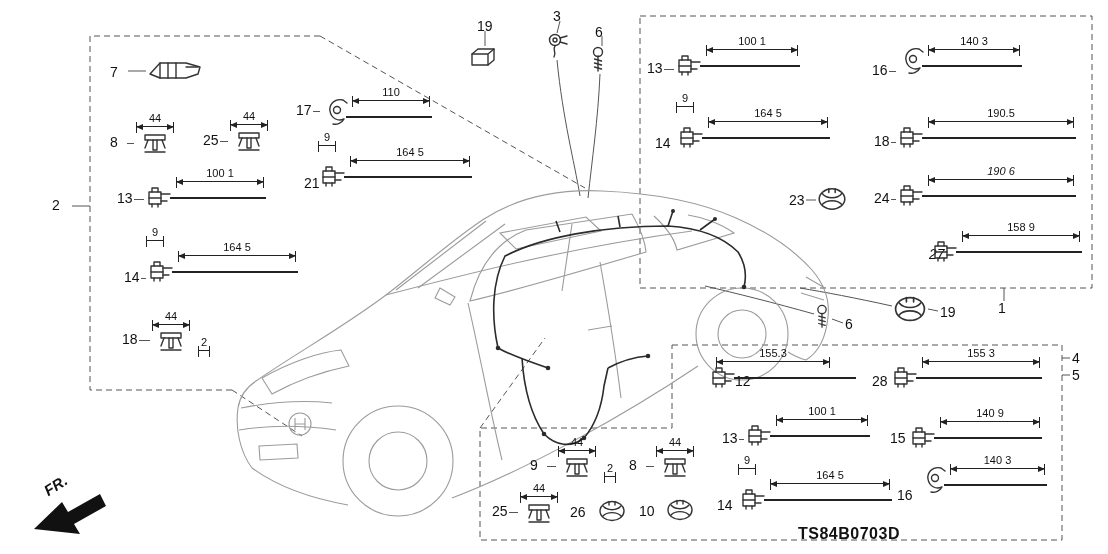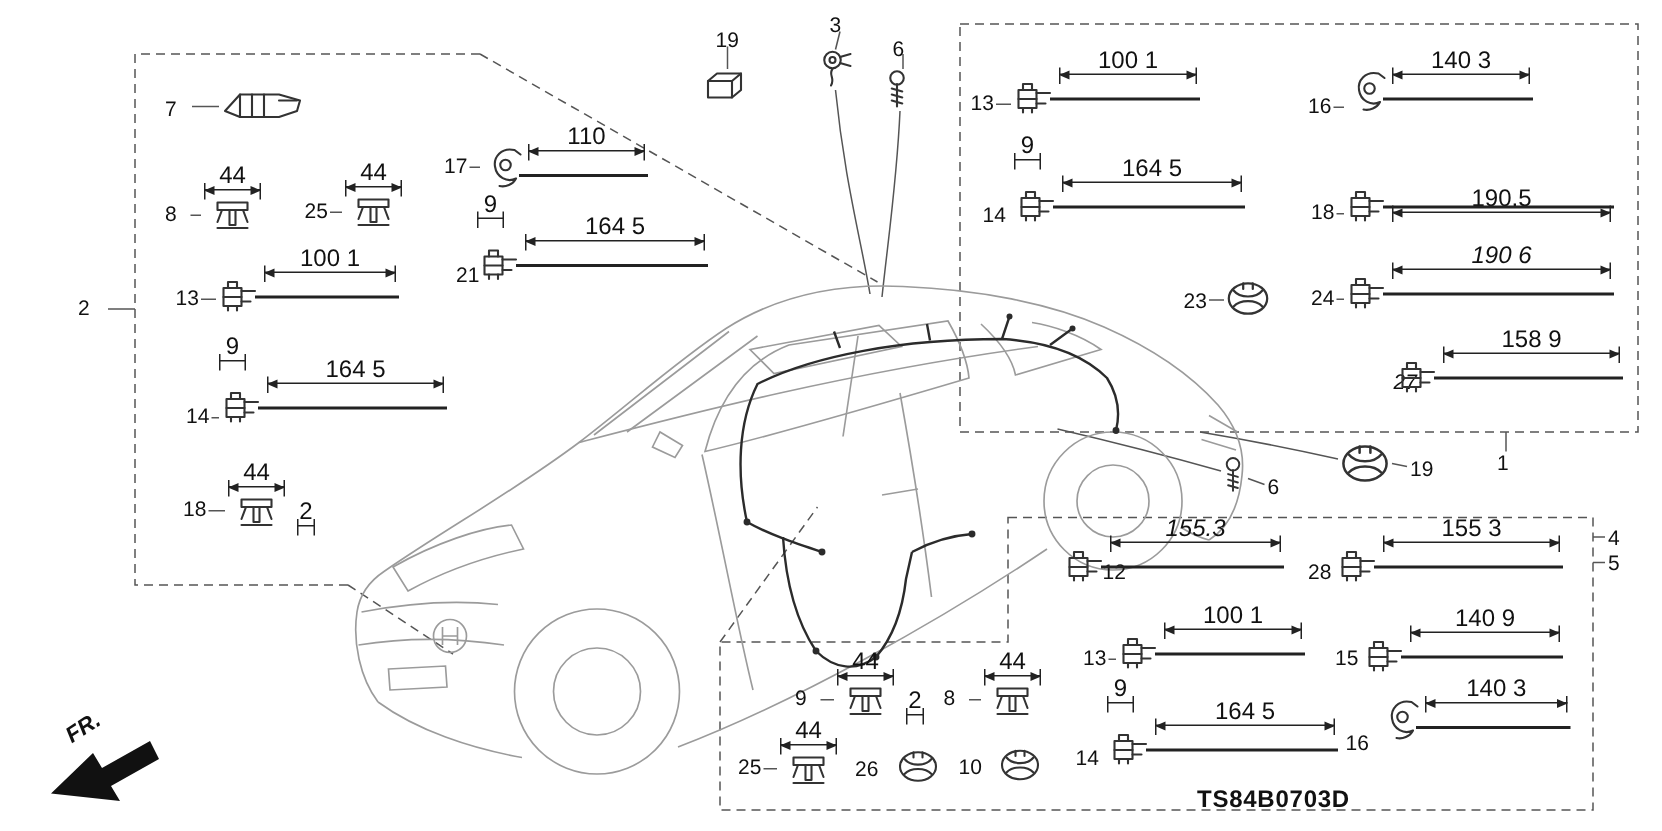--- a/index.html
+++ b/index.html
@@ -3,21 +3,21 @@
 <meta charset="utf-8">
 <style>
   html,body{margin:0;padding:0;width:1108px;height:554px;background:#fff;overflow:hidden;
     font-family:"Liberation Sans",sans-serif;color:#111}
   #stage{position:absolute;left:0;top:0;width:1108px;height:554px}
   svg.bg{position:absolute;left:0;top:0}
   #callouts{position:absolute;left:0;top:0;width:100%;height:100%}
   .ref{position:absolute;font-size:14px;line-height:15px;color:#111;white-space:nowrap}
   .region-label{position:absolute;font-size:14px;line-height:15px;color:#111}
   .dim{position:absolute}
-  .dim .lbl{display:block;text-align:center;font-size:16px;line-height:12px;white-space:nowrap;color:#111}
+  .dim .lbl{display:block;text-align:center;font-size:11px;line-height:12px;white-space:nowrap;color:#111}
   .dim .line{position:relative;display:block;height:0;border-top:1px solid #222;margin-top:2px}
   .dim .line:before,.dim .line:after{content:"";position:absolute;top:-3px;width:0;height:0;
     border-top:3px solid transparent;border-bottom:3px solid transparent}
   .dim .line:before{left:0;border-right:7px solid #222}
   .dim .line:after{right:0;border-left:7px solid #222}
   .dim.sm .line:before,.dim.sm .line:after{display:none}
   .dim .tick{position:absolute;top:-5px;width:1px;height:11px;background:#222}
   .dim .tick.l{left:0}.dim .tick.r{right:0}
   .wire{position:absolute;height:0;border-top:2px solid #222}
   .leader{position:absolute;height:0;border-top:1px solid #555}
@@ -257,21 +257,21 @@
         <span class="line">
           <i class="tick l"></i>
           <i class="tick r"></i>
         </span>
       </div>
       <div class="wire" style="left: 702px; top: 137px; width: 128px;"></div>
       <svg class="icon" width="28" height="24" style="left: 678px; top: 124px;">
         <use href="#sym-connector" width="100%" height="100%"></use>
       </svg>
       <div class="ref" style="left: 874px; top: 134px;">18</div>
-      <div class="dim" style="left: 928px; top: 107px; width: 146px; margin-top: 20px;">
+      <div class="dim" style="left: 928px; top: 107px; width: 146px;">
         <span class="lbl">190.5</span>
         <span class="line">
           <i class="tick l"></i>
           <i class="tick r"></i>
         </span>
       </div>
       <div class="wire" style="left: 922px; top: 137px; width: 154px;"></div>
       <svg class="icon" width="28" height="24" style="left: 898px; top: 124px;">
         <use href="#sym-connector" width="100%" height="100%"></use>
       </svg>
@@ -295,21 +295,21 @@
         <span class="line">
           <i class="tick l"></i>
           <i class="tick r"></i>
         </span>
       </div>
       <div class="wire" style="left: 956px; top: 251px; width: 126px;"></div>
       <svg class="icon" width="28" height="24" style="left: 932px; top: 238px;">
         <use href="#sym-connector" width="100%" height="100%"></use>
       </svg>
       <div class="ref" style="left: 687px; top: 374px; margin-left: 48px;">12</div>
-      <div class="dim" style="left: 740px; top: 347px; width: 114px; font-style: italic;">
+      <div class="dim" style="left: 716px; top: 347px; width: 114px;">
         <span class="lbl">155.3</span>
         <span class="line">
           <i class="tick l"></i>
           <i class="tick r"></i>
         </span>
       </div>
       <div class="wire" style="left: 734px; top: 377px; width: 122px;"></div>
       <svg class="icon" width="28" height="24" style="left: 710px; top: 364px;">
         <use href="#sym-connector" width="100%" height="100%"></use>
       </svg>

